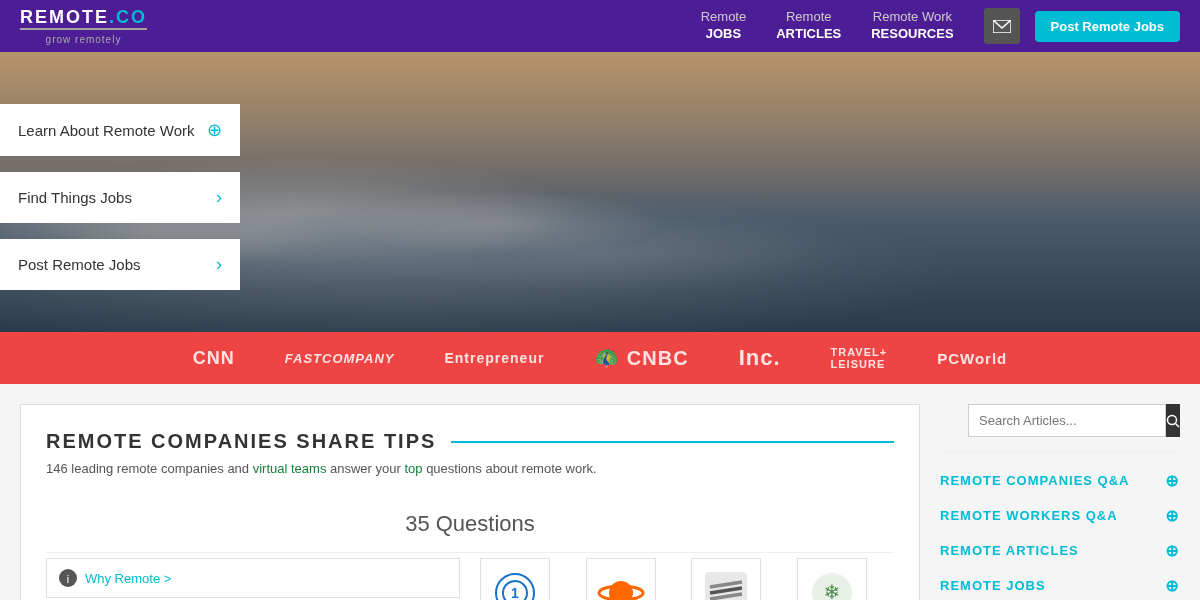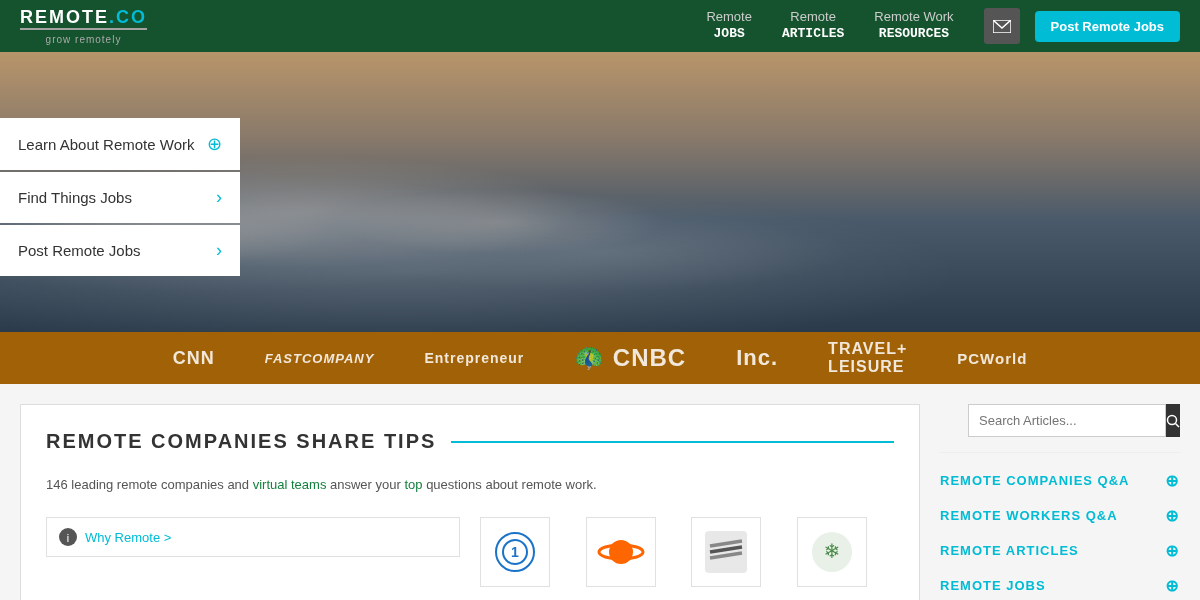--- a/index.html
+++ b/index.html
@@ -1,20 +1,20 @@
 <!DOCTYPE html>
 <html><head>
   <meta charset="utf-8">
   <style>
     * { margin: 0; padding: 0; box-sizing: border-box; }
     body { font-family: 'Arial', sans-serif; width: 1200px; overflow-x: hidden; background: #f5f5f5; }
 
     
     .header {
-      background: #14532d;
+      background: #4c1d95;
       height: 52px;
       display: flex;
       align-items: center;
       padding: 0 20px;
       justify-content: space-between;
     }
     .logo-area {
       display: flex;
       flex-direction: column;
       align-items: center;
@@ -46,21 +46,20 @@
       color: #ccc;
       font-size: 13px;
       text-align: center;
       cursor: pointer;
       line-height: 1.3;
     }
     .nav-item span {
       display: block;
       color: white;
       font-weight: bold;
-      font-family: Liberation Mono, monospace;
     }
     .nav-icons {
       display: flex;
       align-items: center;
       gap: 15px;
     }
     .mail-icon {
       width: 36px;
       height: 36px;
       background: #555;
@@ -119,21 +118,21 @@
       font-weight: 300;
       padding-left: 100px;
       text-shadow: 1px 1px 3px rgba(0,0,0,0.5);
       flex: 1;
     }
     .hero-actions {
       position: relative;
       z-index: 2;
       display: flex;
       flex-direction: column;
-      gap: 2px;
+      gap: 16px;
       margin-right: 60px;
       margin-top: 10px;
     }
     .hero-btn {
       background: white;
       border: none;
       width: 240px;
       padding: 15px 18px;
       font-size: 15px;
       cursor: pointer;
@@ -142,40 +141,40 @@
       justify-content: space-between;
       color: #333;
     }
     .hero-btn .btn-icon {
       color: #00bcd4;
       font-size: 18px;
     }
 
     
     .media-bar {
-      background: #a16207;
+      background: #ef4444;
       height: 52px;
       display: flex;
       align-items: center;
       justify-content: center;
       gap: 50px;
     }
     .media-logo {
       color: white;
       font-size: 14px;
       font-weight: bold;
       opacity: 0.85;
       letter-spacing: 1px;
     }
     .media-logo.cnn { font-size: 18px; font-weight: 900; }
     .media-logo.fastco { font-style: italic; font-size: 13px; }
     .media-logo.entrepreneur { font-size: 14px; text-align: right; }
-    .media-logo.nbcnews { font-size: 24px; }
+    .media-logo.nbcnews { font-size: 20px; }
     .media-logo.inc { font-weight: 900; font-size: 22px; text-align: right; }
-    .media-logo.travel { font-size: 16px; }
+    .media-logo.travel { font-size: 11px; }
     .media-logo.pcworld { font-size: 15px; }
 
     
     .main-content {
       display: flex;
       gap: 20px;
       padding: 20px;
       background: #f5f5f5;
     }
 
@@ -187,21 +186,21 @@
       padding: 25px;
     }
     .section-title {
       font-size: 20px;
       font-weight: bold;
       color: #333;
       letter-spacing: 2px;
       display: flex;
       align-items: center;
       gap: 15px;
-      margin-bottom: 24px;
+      margin-bottom: 8px;
     }
     .section-title::after {
       content: '';
       flex: 1;
       height: 2px;
       background: #00bcd4;
     }
     .section-desc {
       font-size: 13px;
       color: #555;
@@ -375,20 +374,21 @@
 
 <div class="main-content">
 
   <div class="left-panel">
     <div class="section-title">REMOTE COMPANIES SHARE TIPS</div>
     <p class="section-desc">
       <span>146 leading remote companies and </span><a href="#">virtual teams</a><span> answer your </span><a href="#">top</a><span> questions about remote work.</span>
     </p>
 
     <div class="stats-row">
+      <div class="stat-box">35 Questions</div>
     </div>
 
     <div class="questions-companies">
       <div class="questions-col">
         <div class="question-item">
           <div class="q-icon">ℹ</div>
           <span>Why Remote &gt;</span>
         </div>
 
       </div>

